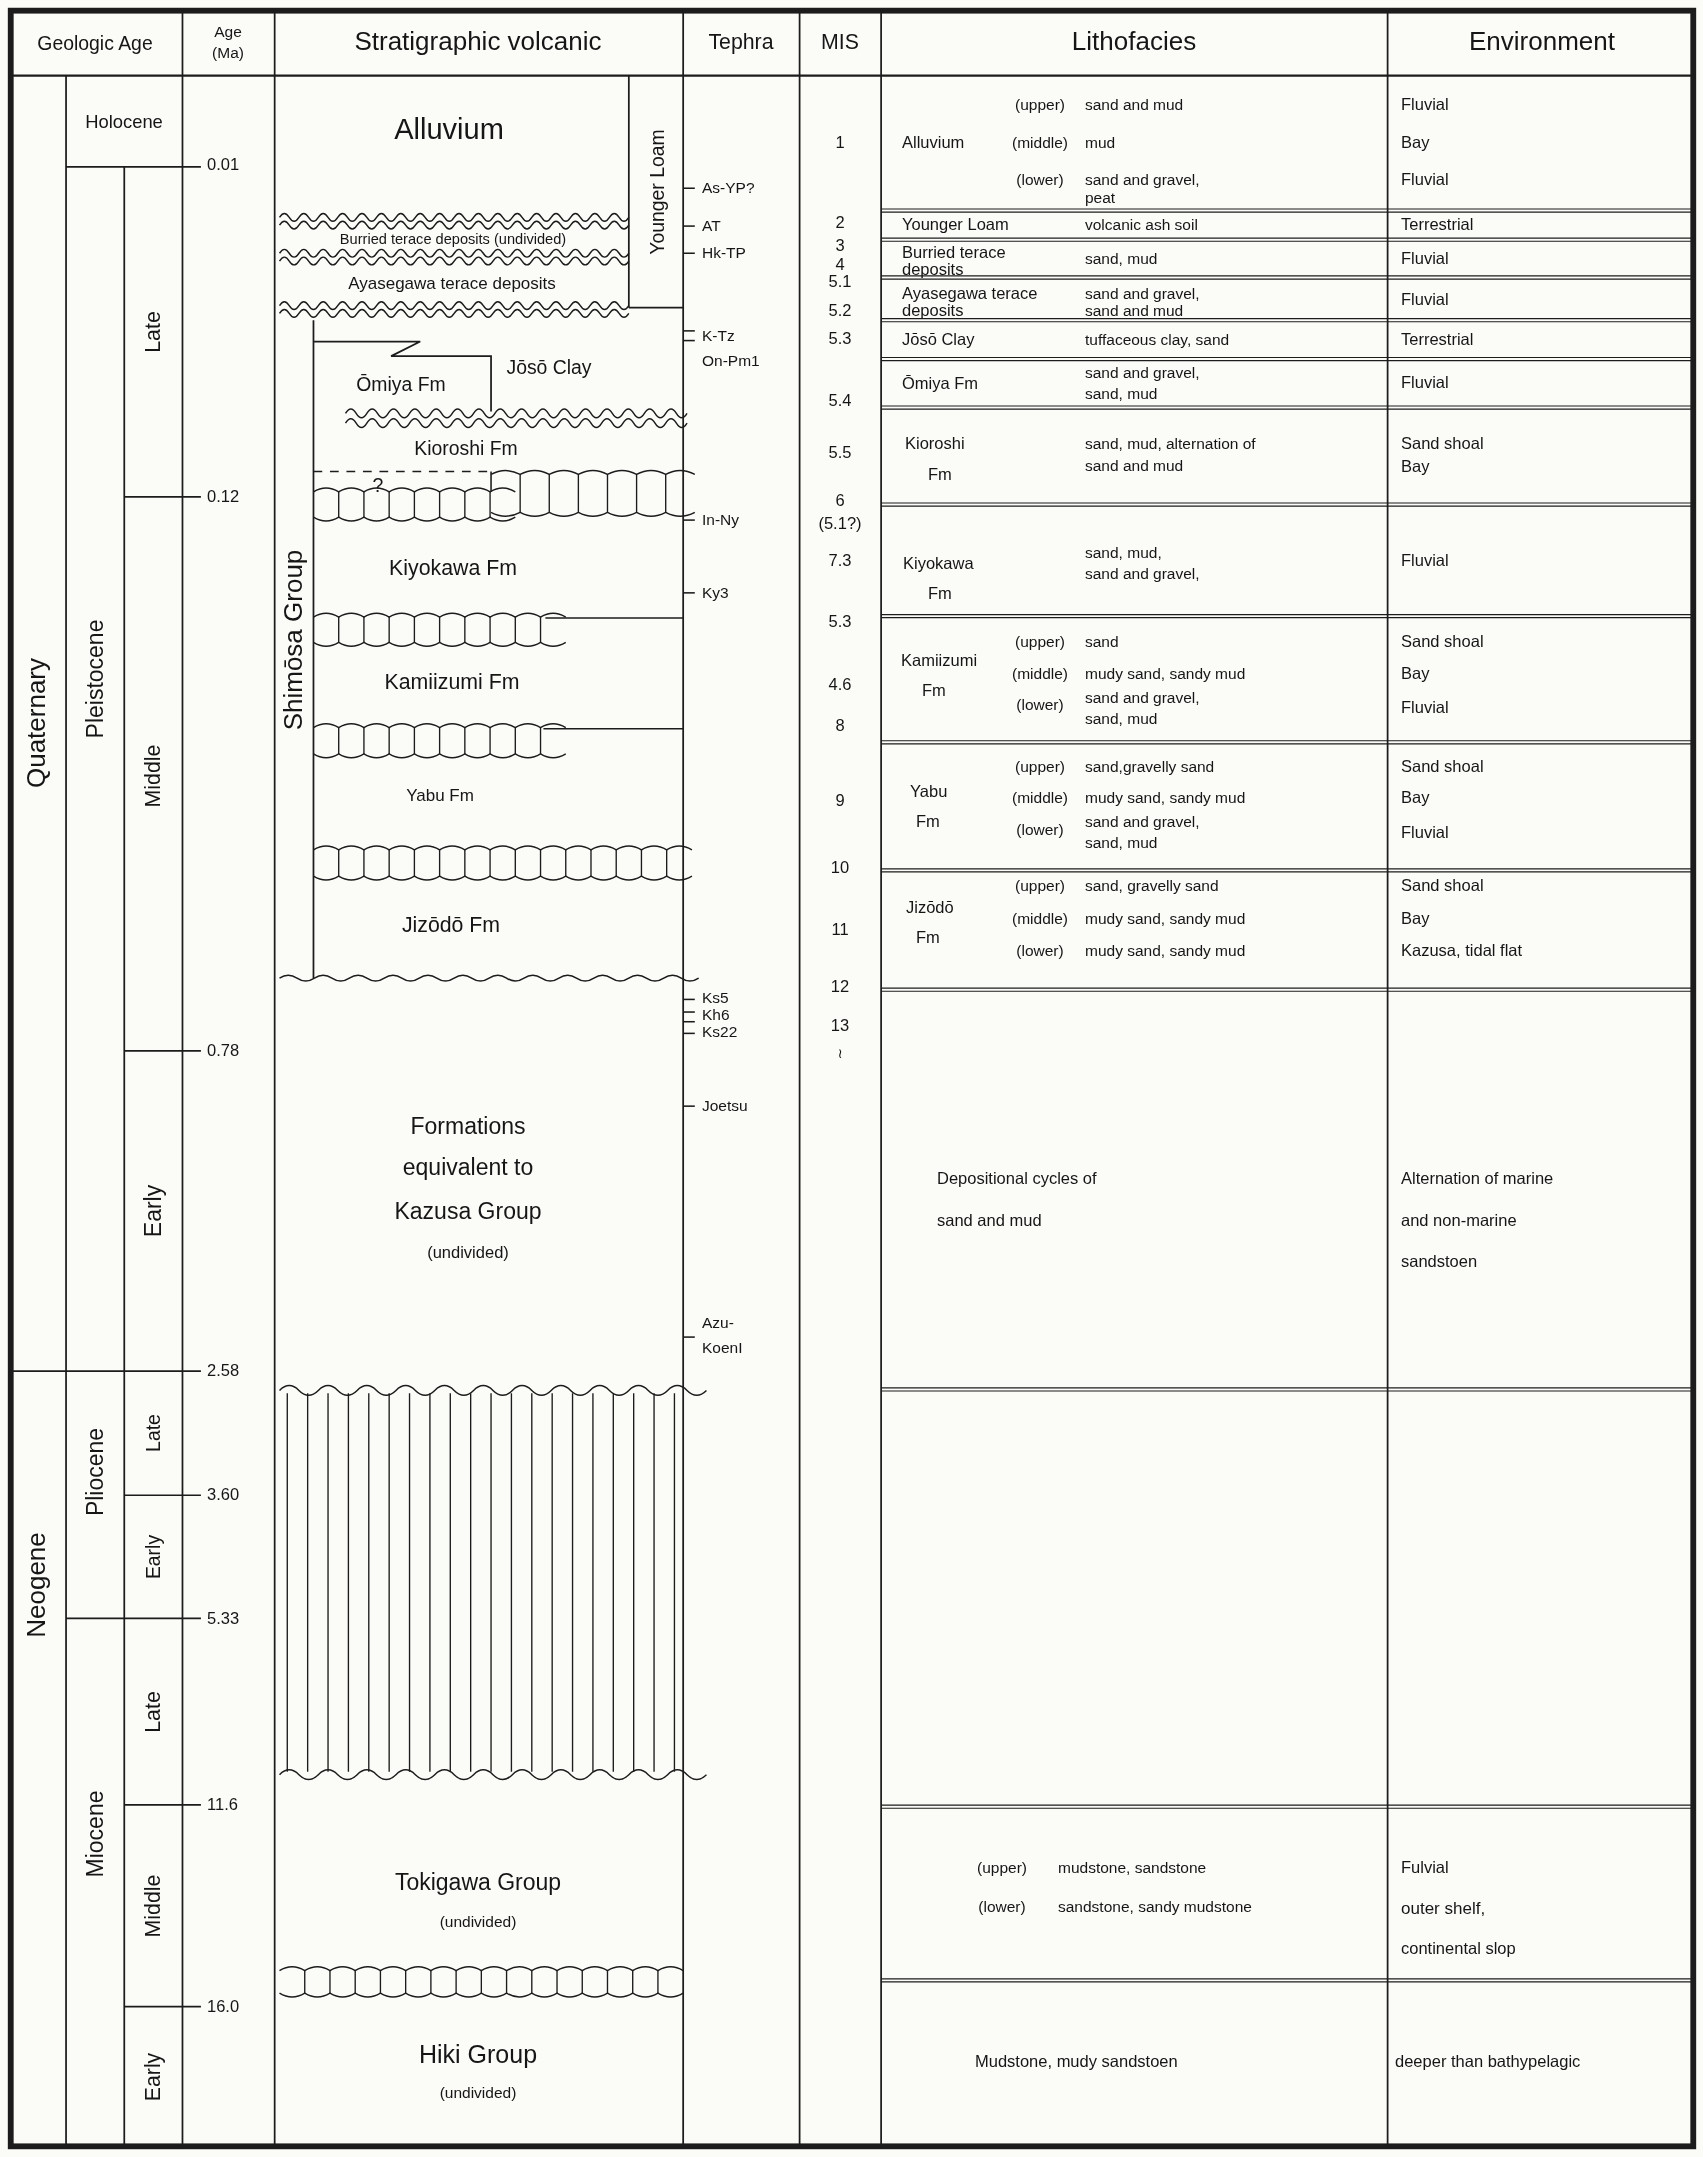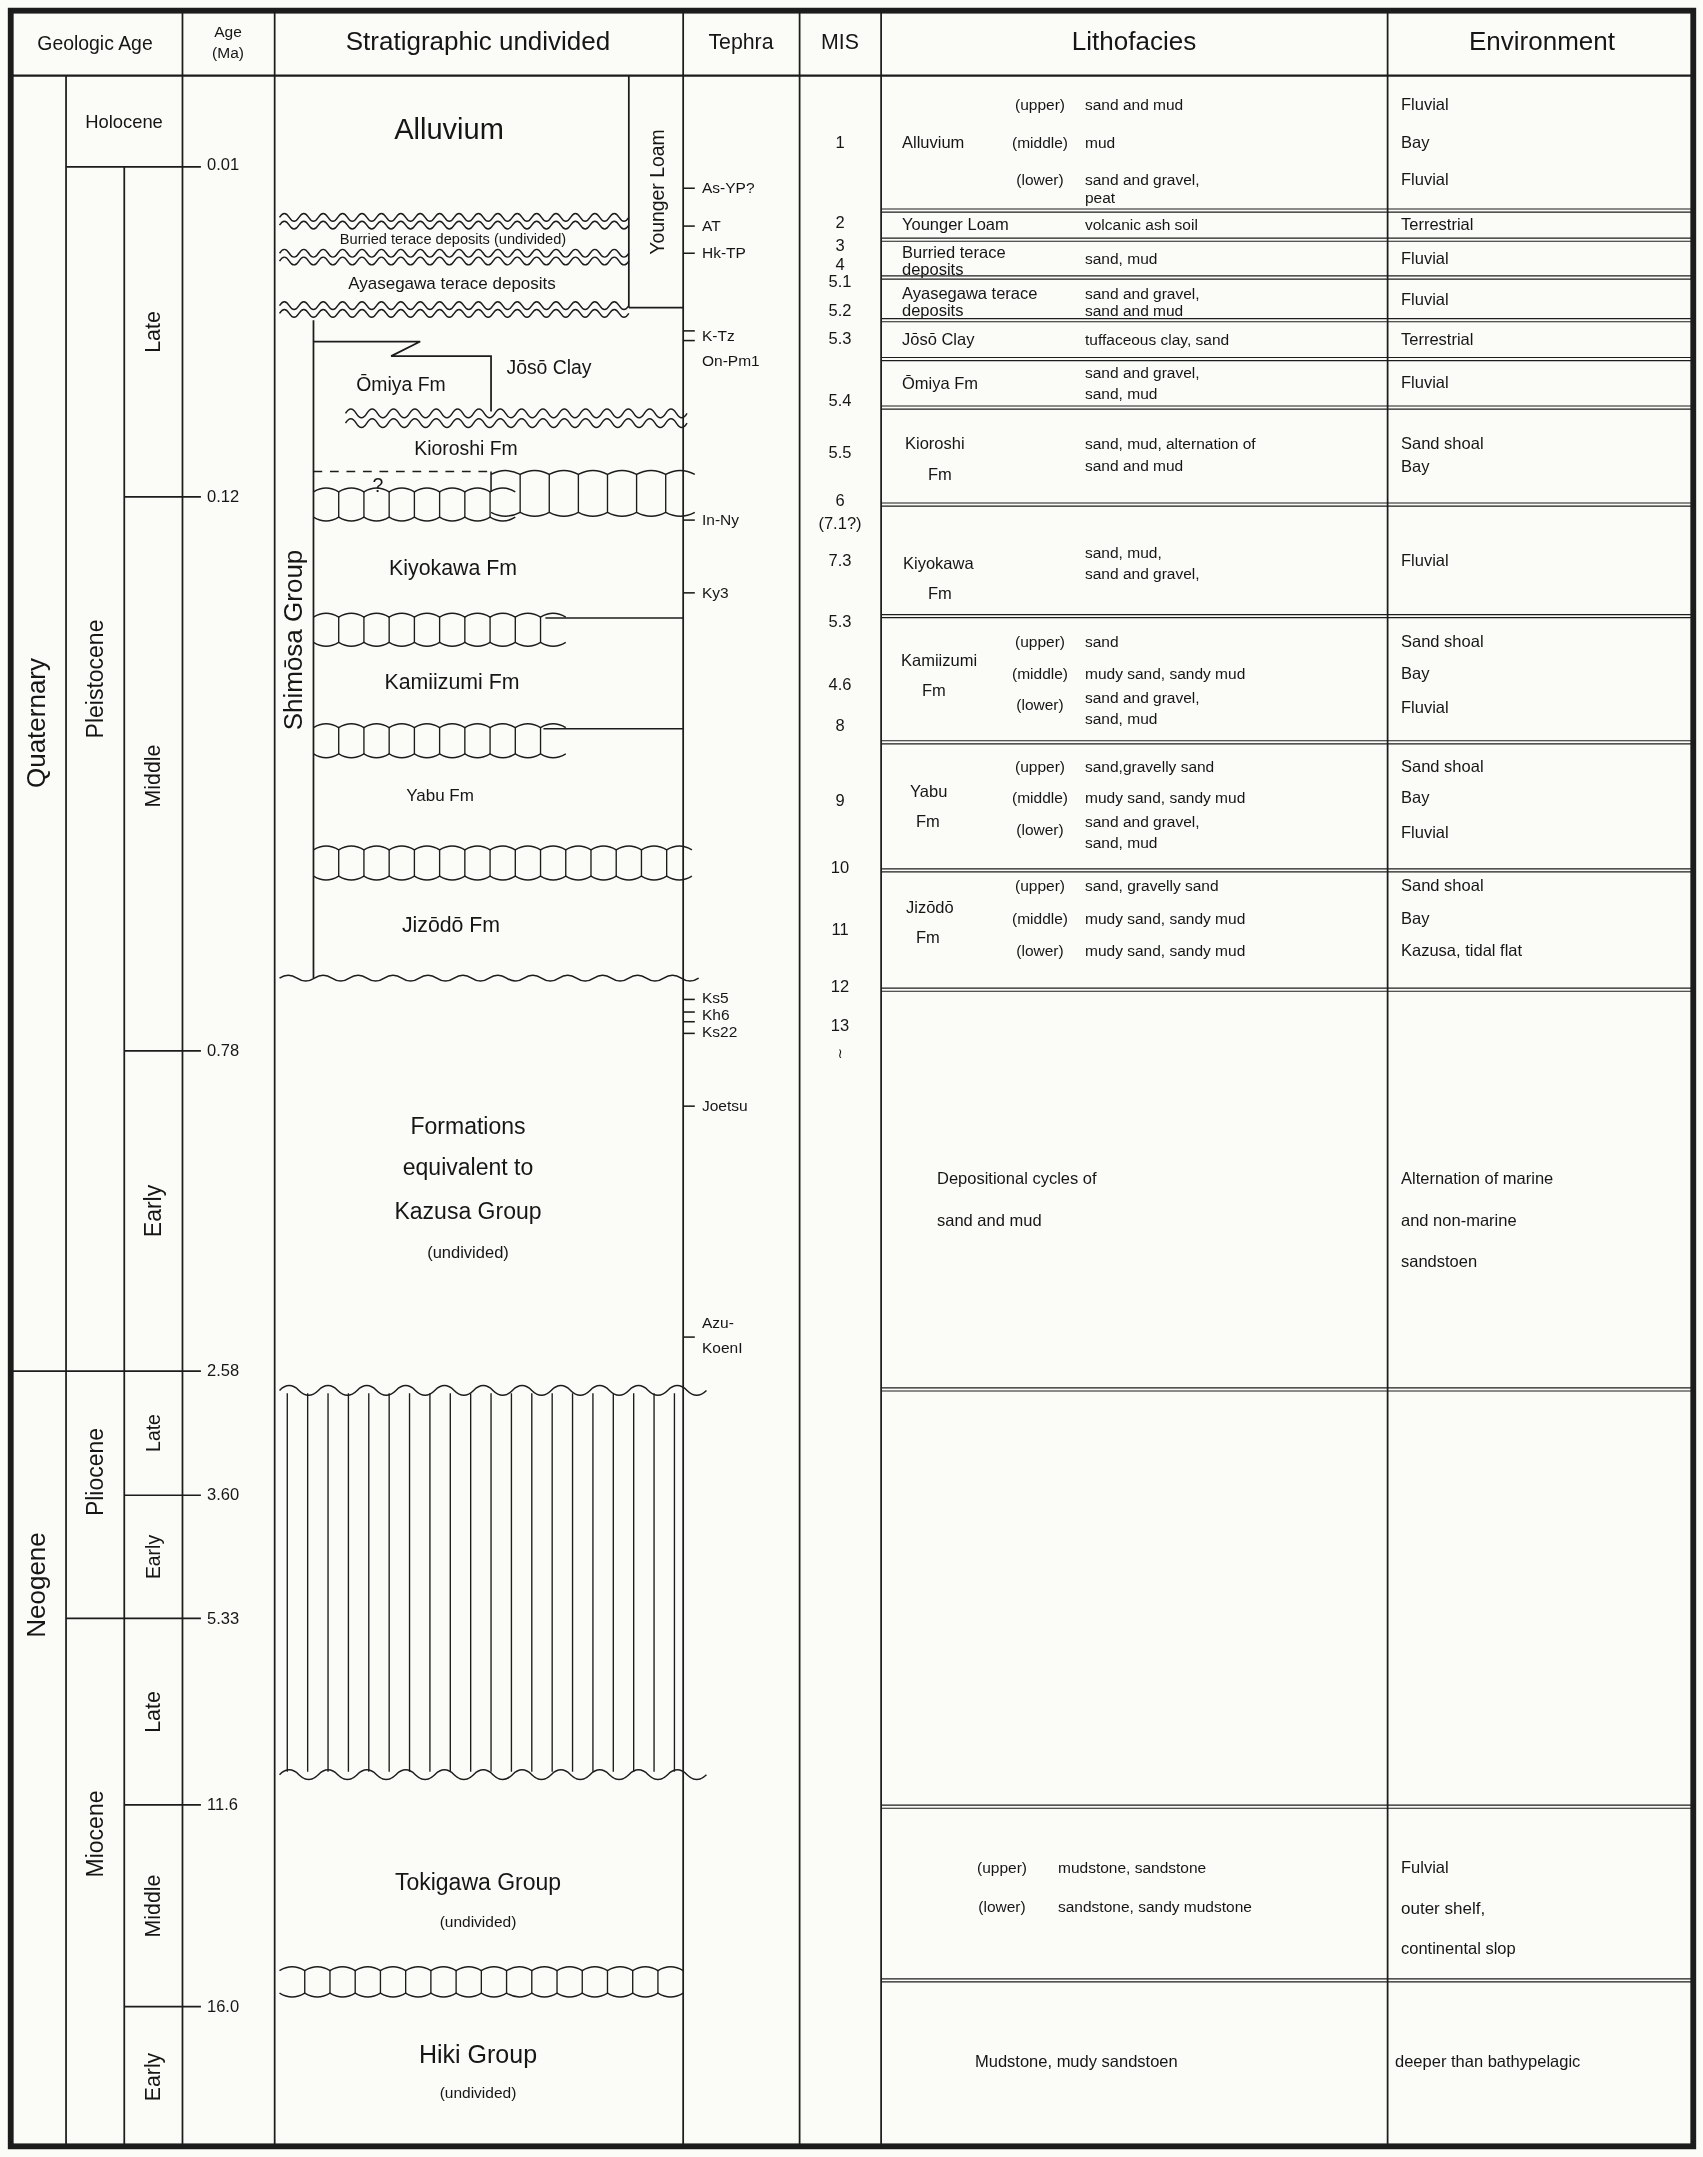--- a/index.html
+++ b/index.html
@@ -187,21 +187,21 @@
         <line x1="704" y1="1140" x2="716" y2="1140" stroke-width="1.6"></line>
         <line x1="704" y1="1378" x2="716" y2="1378" stroke-width="1.6"></line>
         <line x1="704" y1="341" x2="716" y2="341" stroke-width="1.6"></line>
         <line x1="704" y1="351" x2="716" y2="351" stroke-width="1.6"></line>
       </g>
     </svg>
 
   <span class="t c" style="left:95px;top:43px;font-size:19.4px">Geologic Age</span>
   <span class="t c" style="left:228px;top:32px;font-size:15.5px">Age</span>
   <span class="t c" style="left:228px;top:53px;font-size:15.5px">(Ma)</span>
-  <span class="t c" style="left:478px;top:42px;font-size:26px">Stratigraphic undivided</span>
+  <span class="t c" style="left:478px;top:42px;font-size:26px">Stratigraphic volcanic</span>
   <span class="t c" style="left:741px;top:42px;font-size:21.3px">Tephra</span>
   <span class="t c" style="left:840px;top:42px;font-size:21.3px">MIS</span>
   <span class="t c" style="left:1134px;top:42px;font-size:26px">Lithofacies</span>
   <span class="t c" style="left:1542px;top:42px;font-size:26px">Environment</span>
 
   <span class="t r" style="left:37px;top:723px;font-size:26px">Quaternary</span>
   <span class="t r" style="left:37px;top:1585px;font-size:26px">Neogene</span>
   <span class="t c" style="left:124px;top:122px;font-size:18.4px">Holocene</span>
   <span class="t r" style="left:95px;top:679px;font-size:23px">Pleistocene</span>
   <span class="t r" style="left:95px;top:1472px;font-size:23px">Pliocene</span>
@@ -263,21 +263,21 @@
   <span class="t c" style="left:840px;top:143px;font-size:16.5px">1</span>
   <span class="t c" style="left:840px;top:223px;font-size:16.5px">2</span>
   <span class="t c" style="left:840px;top:246px;font-size:16.5px">3</span>
   <span class="t c" style="left:840px;top:265px;font-size:16.5px">4</span>
   <span class="t c" style="left:840px;top:282px;font-size:16.5px">5.1</span>
   <span class="t c" style="left:840px;top:311px;font-size:16.5px">5.2</span>
   <span class="t c" style="left:840px;top:339px;font-size:16.5px">5.3</span>
   <span class="t c" style="left:840px;top:401px;font-size:16.5px">5.4</span>
   <span class="t c" style="left:840px;top:453px;font-size:16.5px">5.5</span>
   <span class="t c" style="left:840px;top:501px;font-size:16.5px">6</span>
-  <span class="t c" style="left:840px;top:524px;font-size:16.5px">(7.1?)</span>
+  <span class="t c" style="left:840px;top:524px;font-size:16.5px">(5.1?)</span>
   <span class="t c" style="left:840px;top:561px;font-size:16.5px">7.3</span>
   <span class="t c" style="left:840px;top:622px;font-size:16.5px">5.3</span>
   <span class="t c" style="left:840px;top:685px;font-size:16.5px">4.6</span>
   <span class="t c" style="left:840px;top:726px;font-size:16.5px">8</span>
   <span class="t c" style="left:840px;top:801px;font-size:16.5px">9</span>
   <span class="t c" style="left:840px;top:868px;font-size:16.5px">10</span>
   <span class="t c" style="left:840px;top:930px;font-size:16.5px">11</span>
   <span class="t c" style="left:840px;top:987px;font-size:16.5px">12</span>
   <span class="t c" style="left:840px;top:1026px;font-size:16.5px">13</span>
   <span class="t c dv" style="left:840px;top:1053px;font-size:13.6px">≀</span>

